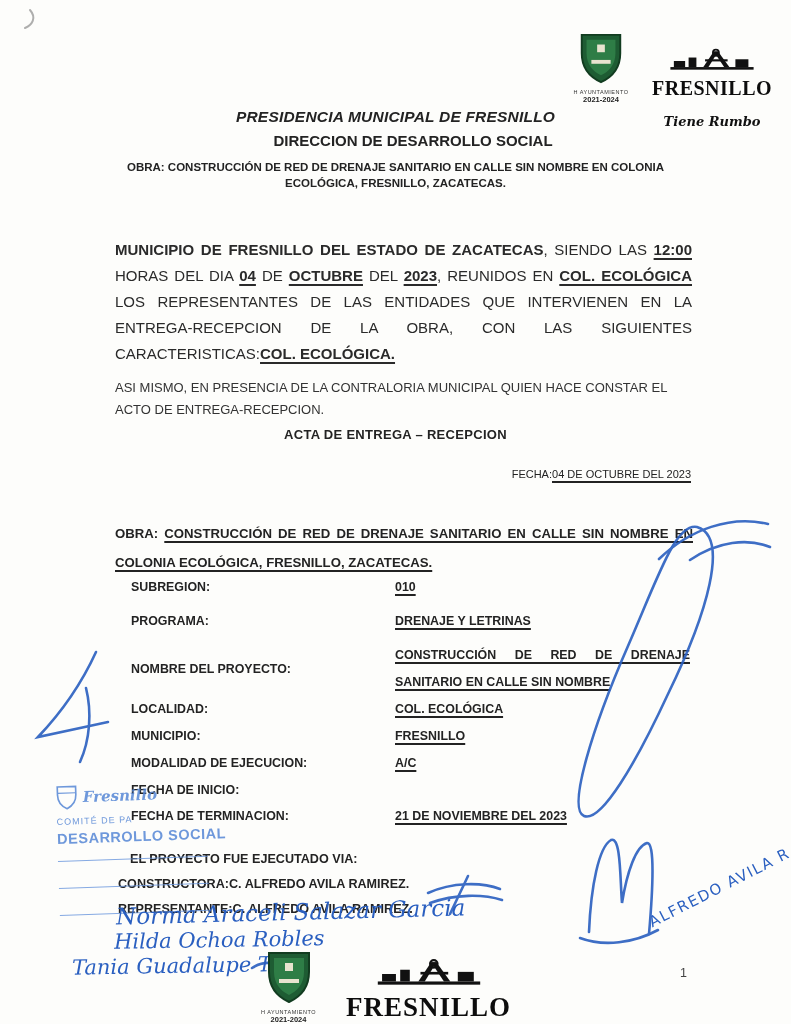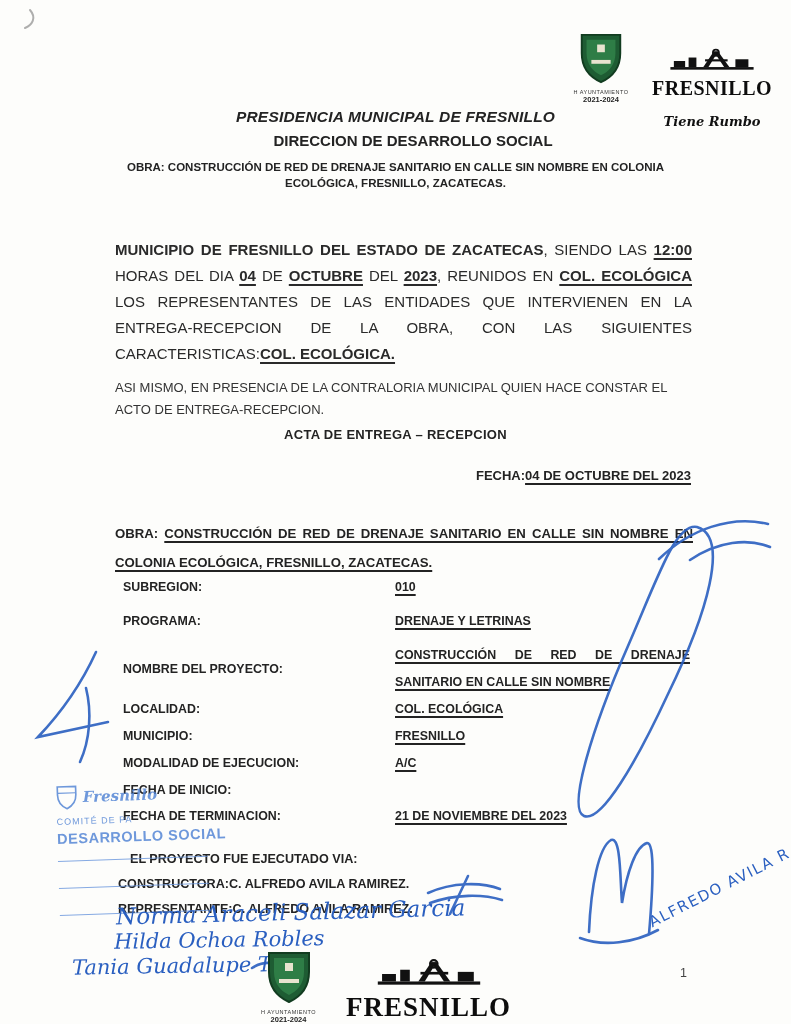--- a/index.html
+++ b/index.html
@@ -35,27 +35,27 @@
 
   
   .doc-header { position: absolute; top: 108px; left: 0; right: 0; text-align: center; }
   .doc-title { font-size: 15.5px; font-weight: bold; font-style: italic; letter-spacing: .2px; }
   .doc-dept { font-size: 15px; font-weight: bold; margin-top: 6px; padding-left: 35px; }
   .doc-obra-head { font-size: 11.5px; font-weight: bold; width: 575px; margin: 10px auto 0; line-height: 16px; }
 
   .intro { position: absolute; top: 222px; left: 115px; width: 577px; font-size: 15px; line-height: 26px; text-align: justify; color: #2a2a2a; }
   .contraloria { position: absolute; top: 364px; left: 115px; width: 580px; font-size: 13px; line-height: 22px; color: #333; }
   .acta-title { position: absolute; top: 427px; left: 0; right: 0; text-align: center; font-size: 13px; font-weight: bold; letter-spacing: .3px; }
-  .fecha-line { position: absolute; top: 468px; right: 100px; font-size: 13px; font-weight: bold; text-align: right; }
+  .fecha-line { position: absolute; top: 468px; right: 100px; font-size: 11px; font-weight: normal; text-align: right; }
   .obra-para { position: absolute; top: 506px; left: 115px; width: 578px; font-size: 13.2px; font-weight: bold; line-height: 29px; text-align: justify; }
 
   .fields { position: absolute; top: 574px; left: 123px; width: 567px; }
   .frow { display: grid; grid-template-columns: 272px 1fr; font-size: 12.4px; line-height: 26px; }
   .frow.sp { margin-bottom: 7px; }
-  .frow .flabel { font-weight: bold; }
+  .frow .flabel { font-weight: bold; margin-left: 8px; }
   .frow .fvalue { font-weight: bold; text-decoration: underline; text-decoration-thickness: 1.5px; text-underline-offset: 3px; text-align: justify; line-height: 27px; }
 
   .ejecucion { position: absolute; top: 847px; left: 118px; font-size: 12.6px; font-weight: bold; line-height: 25px; }
   .ejecucion .indent { padding-left: 12px; }
 
   .page-number { position: absolute; top: 966px; left: 680px; font-size: 12.5px; color: #444; }
 
   
   .ink-svg { position: absolute; top: 0; left: 0; pointer-events: none; }
   .hand { position: absolute; font-family: "DejaVu Serif", serif; font-style: italic; color: #2a5fc0; white-space: nowrap; }

